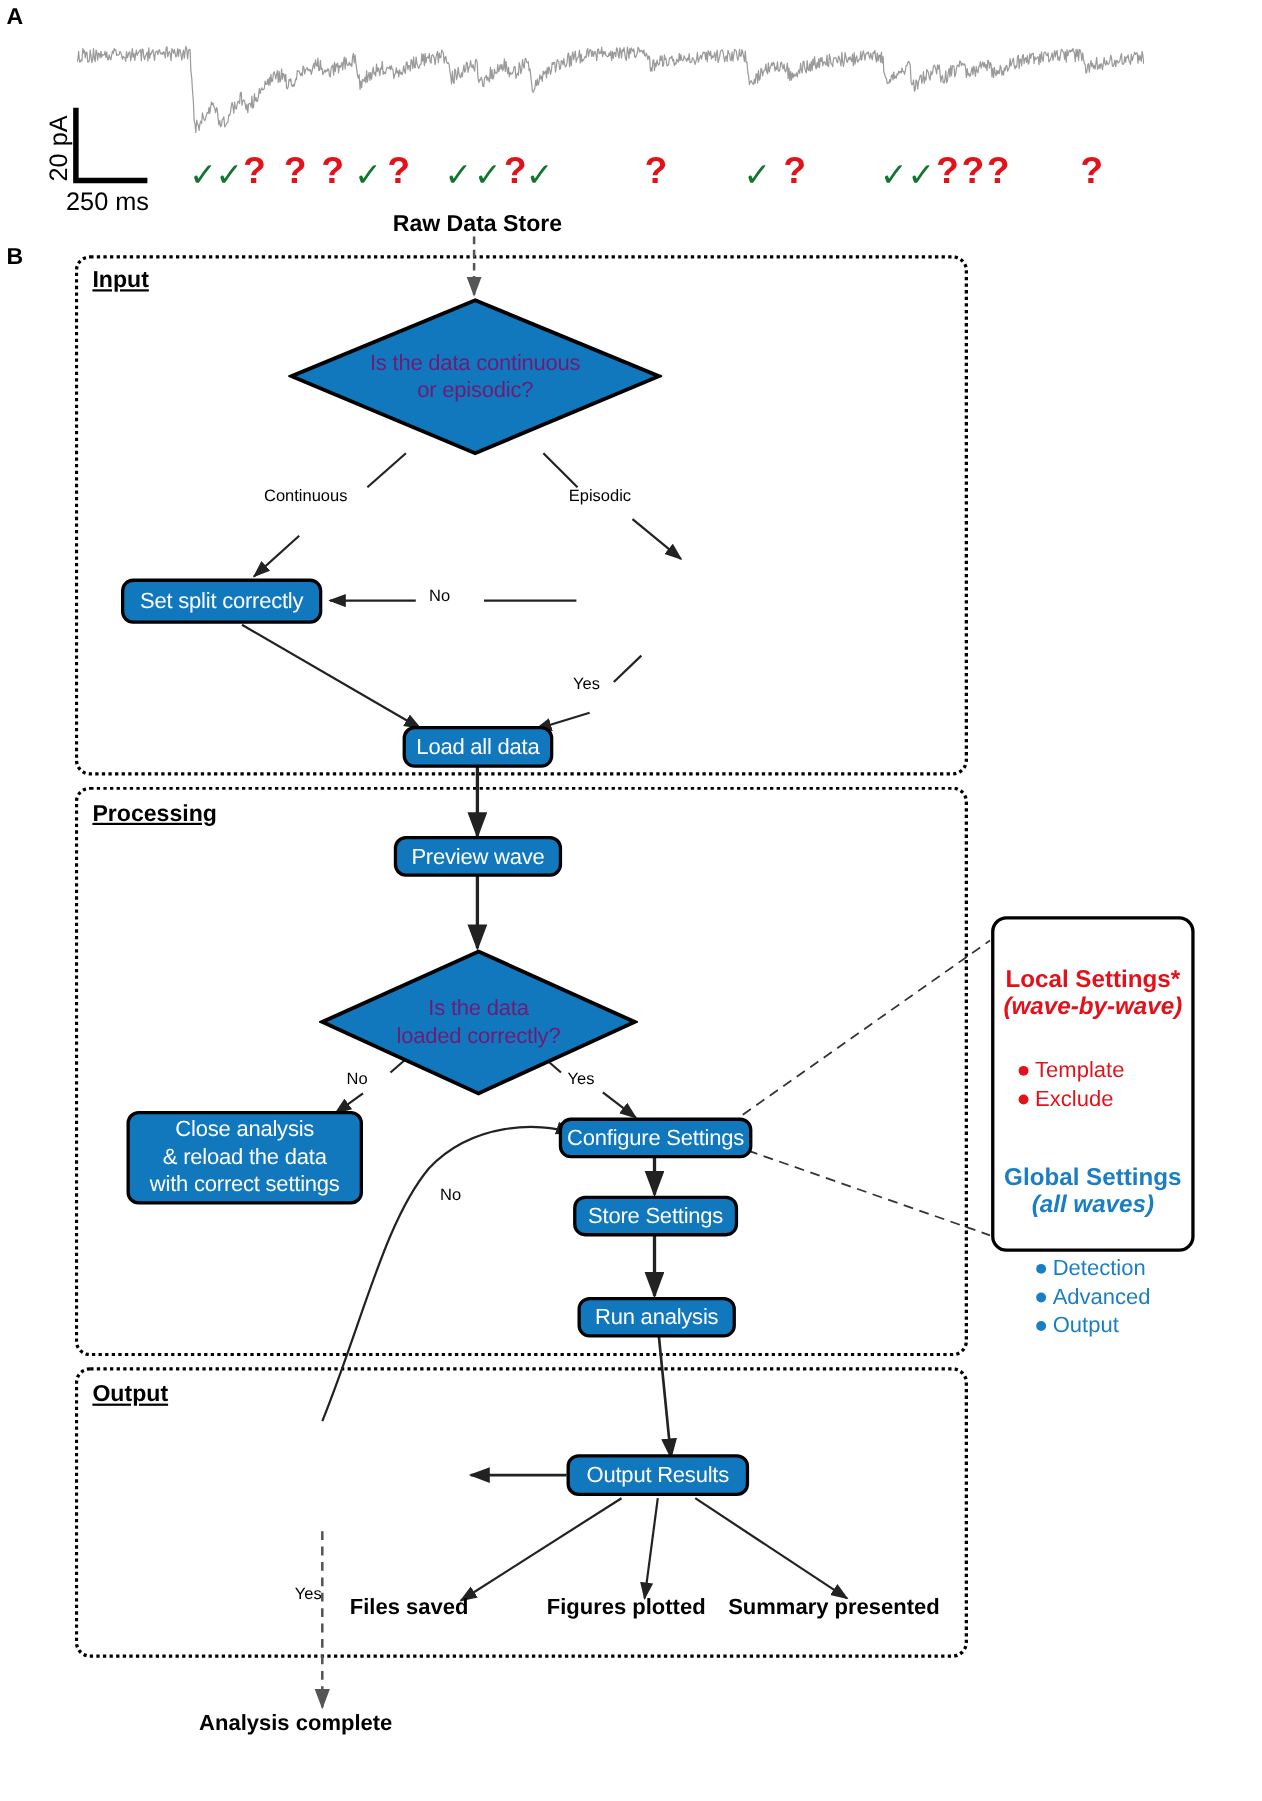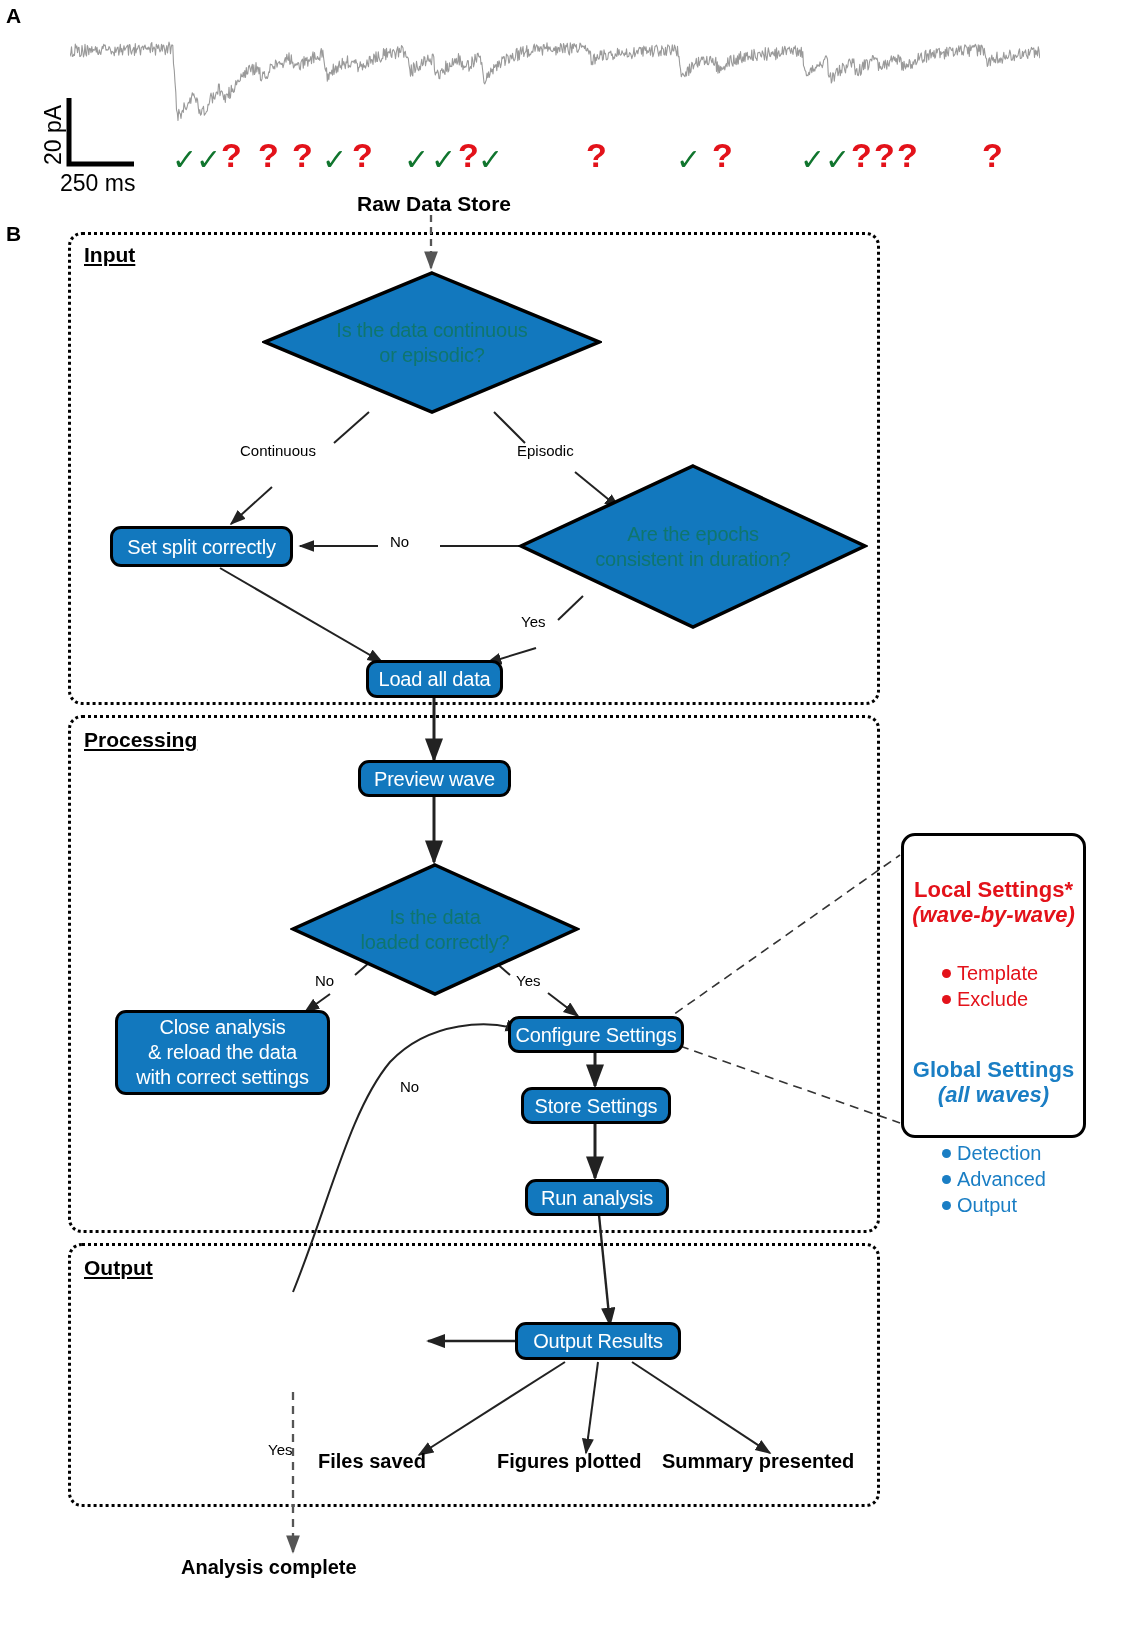--- a/index.html
+++ b/index.html
@@ -105,21 +105,21 @@
   .diamond-wrap { position: absolute; }
   .diamond-wrap svg { position: absolute; left: 0; top: 0; }
   .diamond-label {
     position: absolute;
     left: 0; top: 0;
     width: 100%; height: 100%;
     display: flex;
     align-items: center;
     justify-content: center;
     text-align: center;
-    color: #0f766e;
+    color: #701a75;
     font-size: 20px;
     line-height: 25px;
     white-space: pre-line;
     letter-spacing: -0.2px;
     pointer-events: none;
   }
   .edge-label {
     position: absolute;
     font-size: 15px;
     color: #000;
@@ -292,27 +292,20 @@
     <svg width="340" height="145">
         <polygon points="170,3 337,72 170,142 3,72" fill="#1278be" stroke="#000" stroke-width="3.5"></polygon>
       </svg>
     <div class="diamond-label">Is the data continuous
 or episodic?</div>
   </div>
 
   <div class="edge-label" style="left:240px; top:442px;">Continuous</div>
   <div class="edge-label" style="left:517px; top:442px;">Episodic</div>
 
-  <div class="diamond-wrap" style="left:518px; top:463px; width:350px; height:167px;">
-    <svg width="350" height="167">
-        <polygon points="175,3 347,83 175,164 3,83" fill="#1278be" stroke="#000" stroke-width="3.5"></polygon>
-      </svg>
-    <div class="diamond-label">Are the epochs
-consistent in duration?</div>
-  </div>
 
   <div class="node-rect" style="left:110px; top:526px; width:183px; height:41px;">
     <span>Set split correctly</span>
   </div>
 
   <div class="edge-label" style="left:386px; top:533px; background:#fff; padding:0 4px;">No</div>
   <div class="edge-label" style="left:521px; top:613px;">Yes</div>
 
   <div class="node-rect" style="left:366px; top:660px; width:137px; height:38px;">
     <span>Load all data</span>
@@ -365,21 +358,21 @@
   <div class="plain-label" style="left:662px; top:1450px;">Summary presented</div>
   <div class="plain-label" style="left:181px; top:1556px;">Analysis complete</div>
 
   <div id="settings-box" style="left:901px; top:833px; width:185px; height:305px;">
 
     <div class="set-head red" style="margin-top:16px;">
       <span>Local Settings*</span>
       <span class="it">(wave-by-wave)</span>
     </div>
 
-    <div style="margin-top:8px; padding-left:38px;">
+    <div style="margin-top:8px; padding-left:22px;">
       <div class="set-item red">
         <span class="bullet red"></span>
         <span>Template</span>
       </div>
       <div class="set-item red">
         <span class="bullet red"></span>
         <span>Exclude</span>
       </div>
     </div>
 

